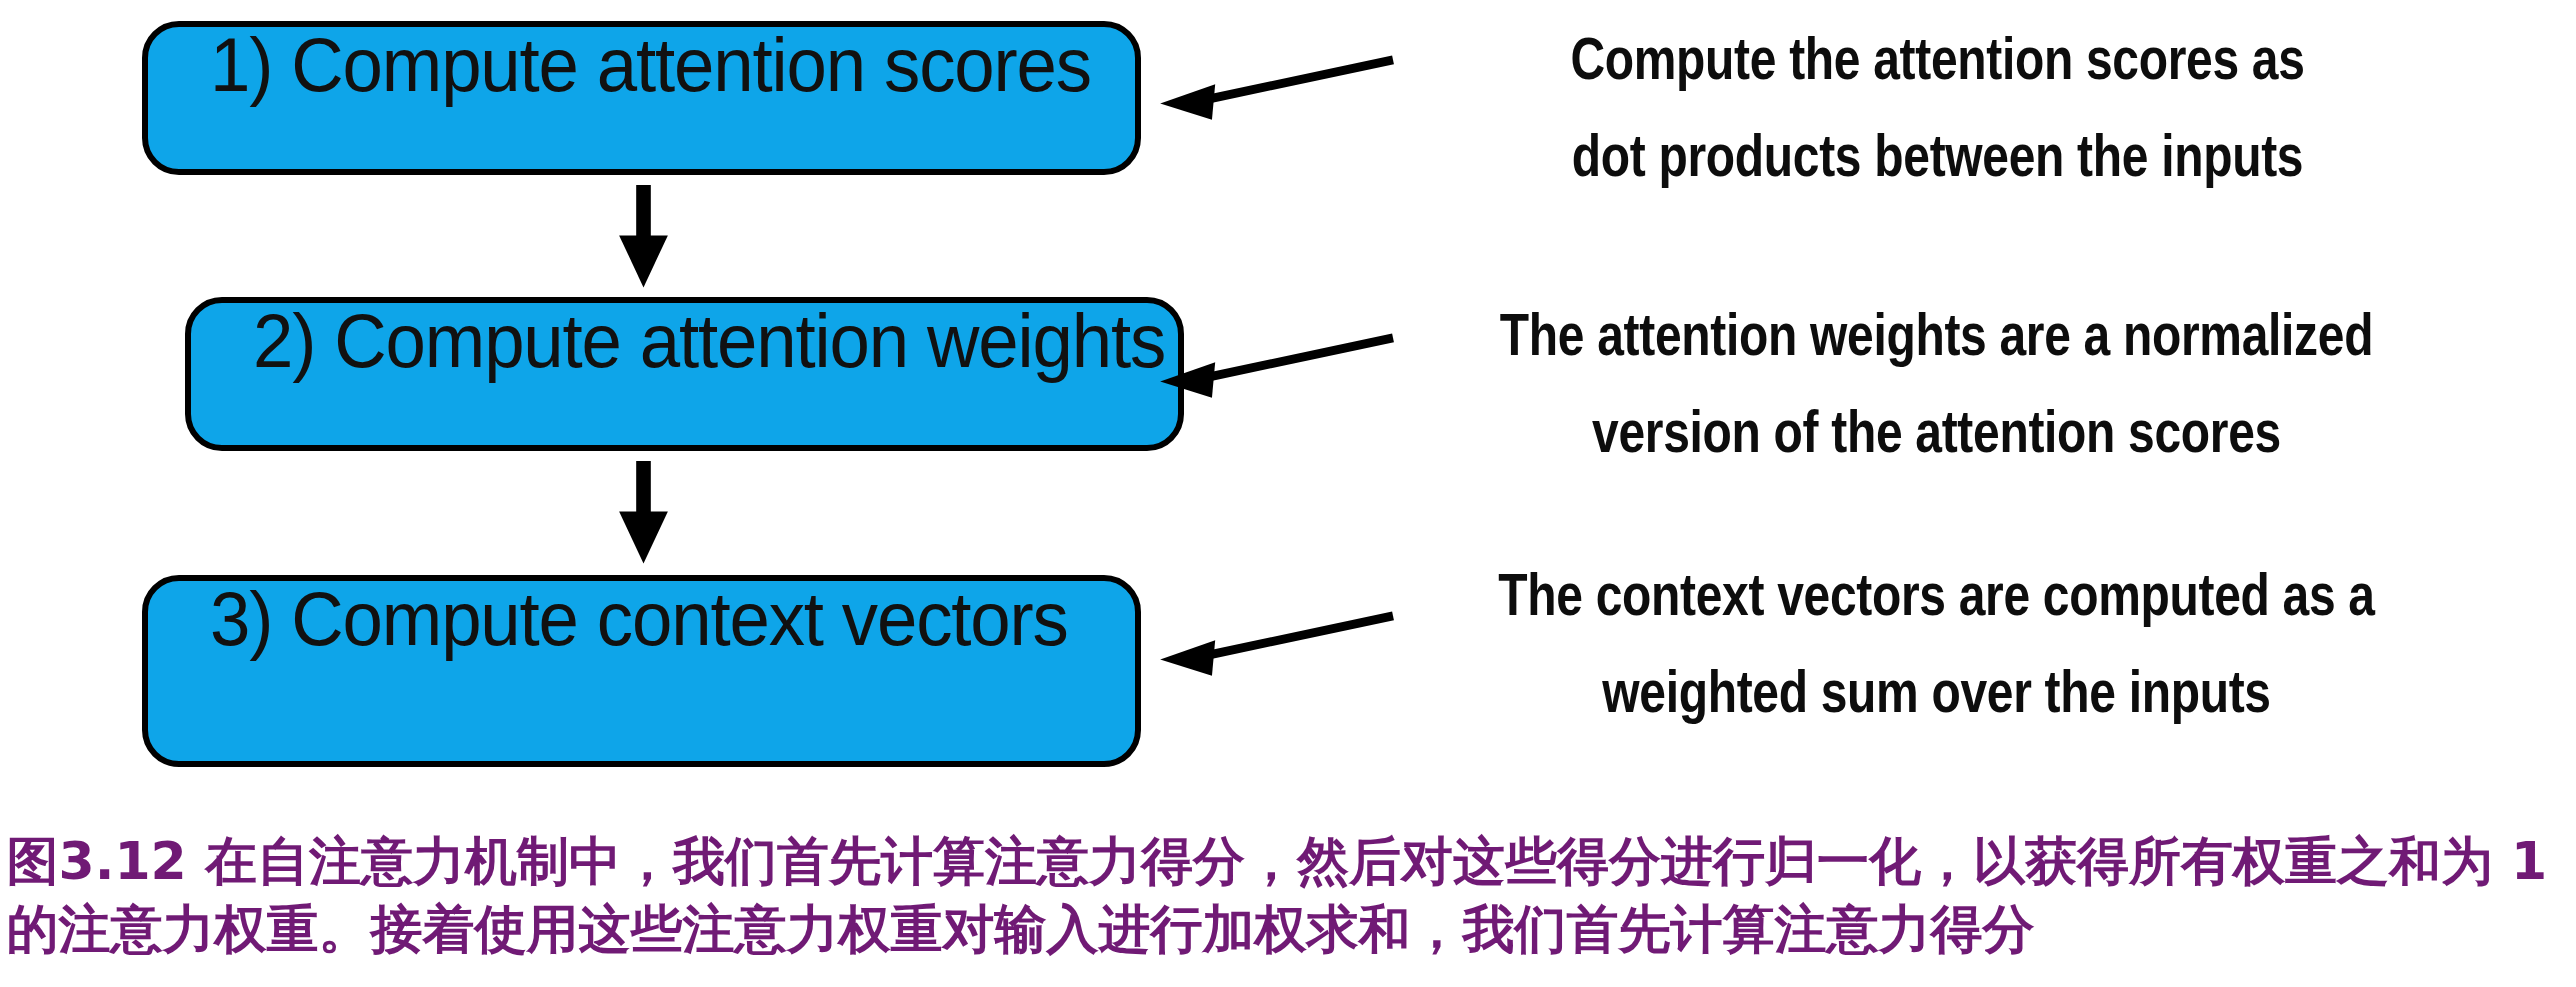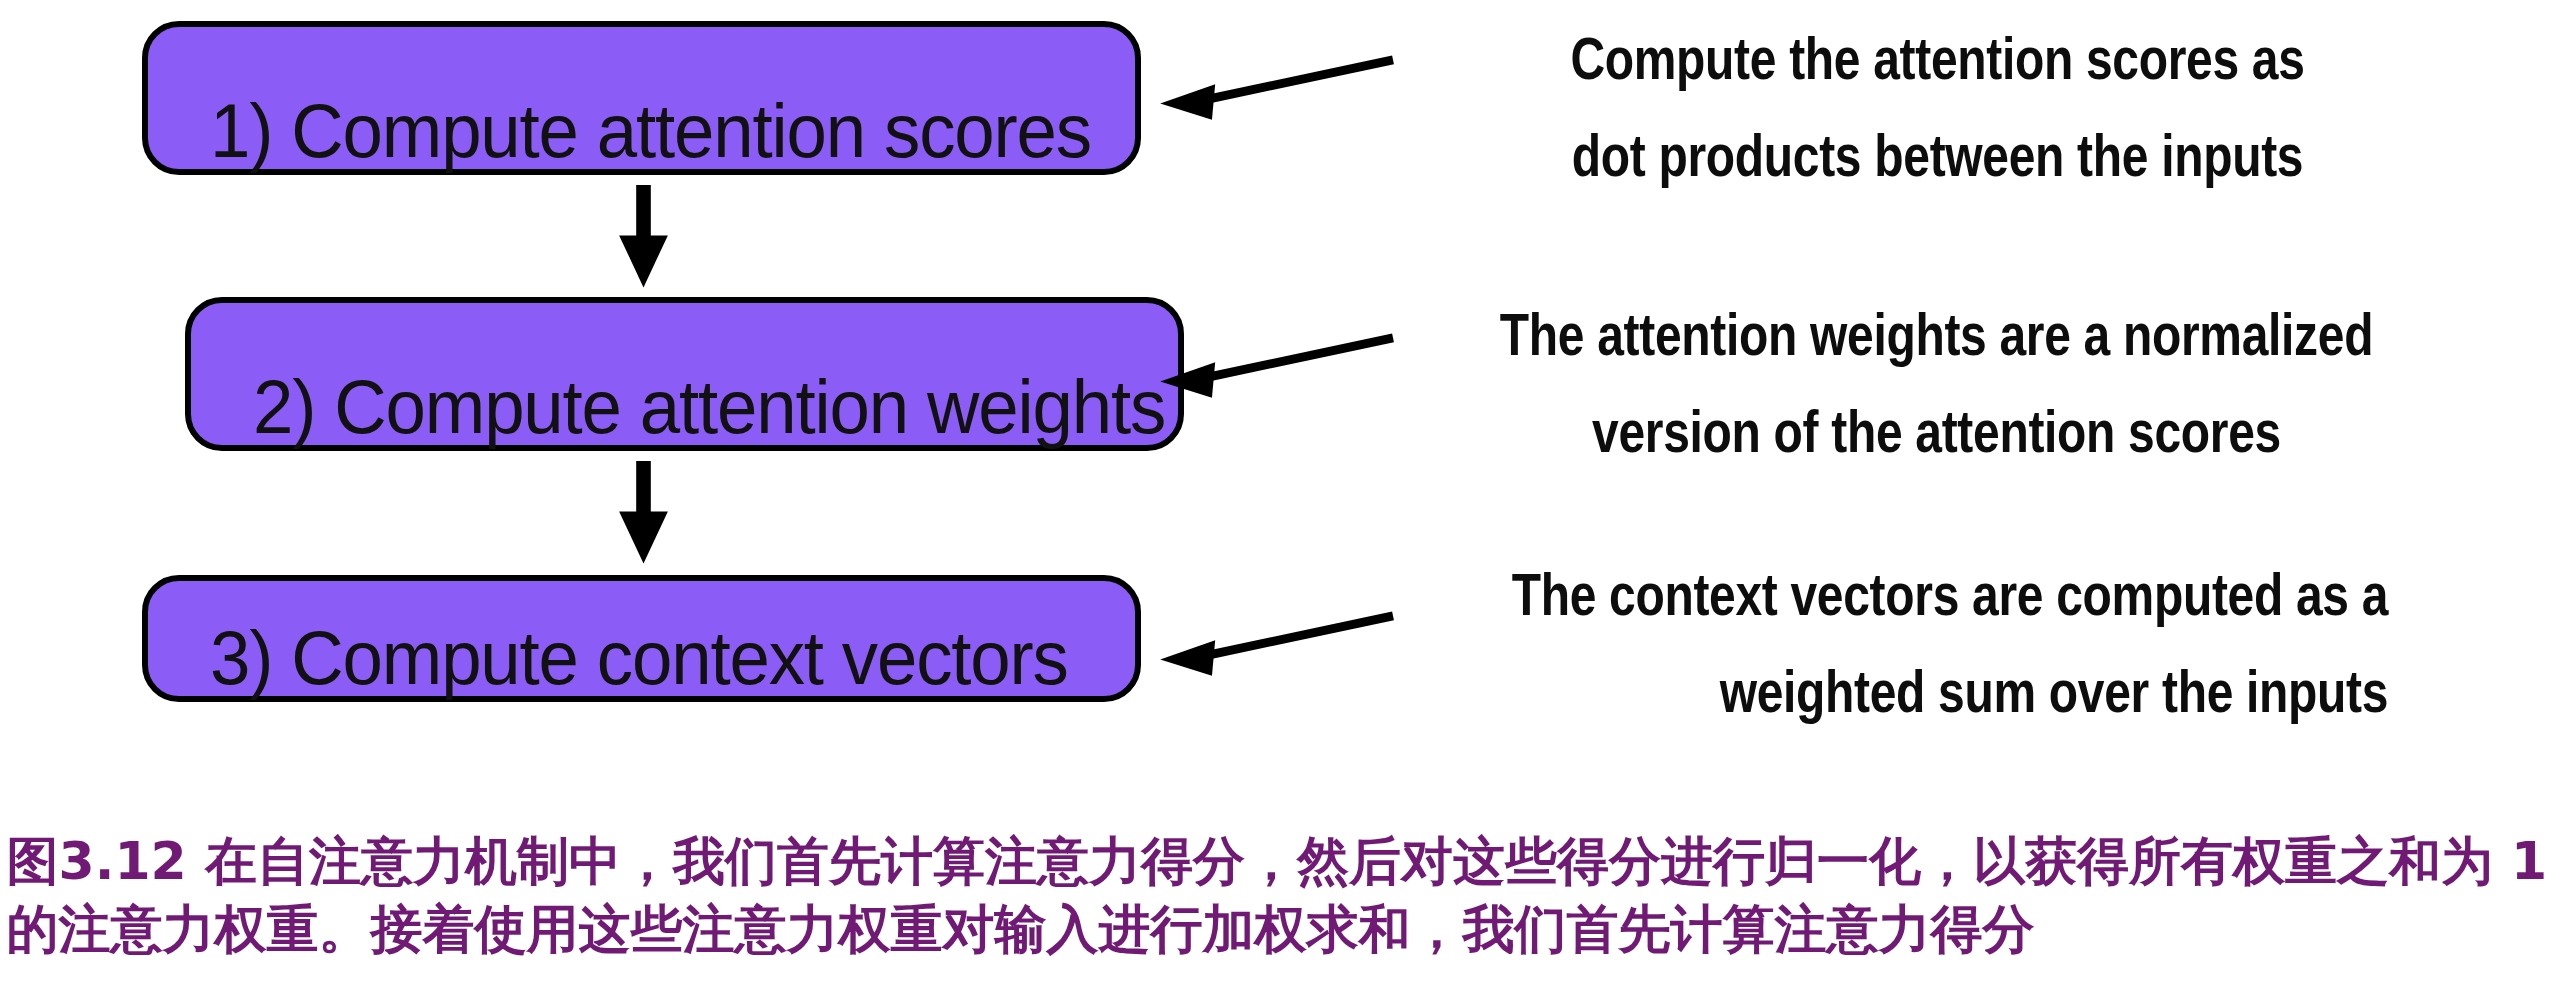--- a/index.html
+++ b/index.html
@@ -24,41 +24,41 @@
   }
 
   
   .flow-box {
     position: absolute;
     left: 142px;
     width: 999px;
     box-sizing: border-box;
     border: 6.5px solid #000000;
     border-radius: 37px;
-    background: #8b5cf6;
+    background: #0ea5e9;
     display: flex;
-    align-items: flex-end;
+    align-items: flex-start;
     justify-content: flex-start;
   }
   .flow-box-label {
     font-family: "Liberation Sans", "DejaVu Sans", sans-serif;
     font-size: 76px;
     font-weight: 400;
     line-height: 1;
     color: #111111;
     letter-spacing: -1.2px;
     padding-left: 65px;
     white-space: nowrap;
     transform: scaleX(0.955);
     transform-origin: left center;
   }
 
   #box-1 { top: 21px;  height: 154px; }
   #box-2 { top: 297px; height: 154px; margin-left: 43px; }
-  #box-3 { top: 575px; height: 127px; }
+  #box-3 { top: 575px; height: 192px; }
 
   
   .down-arrow {
     position: absolute;
     left: 615px;
     width: 57px;
   }
   #down-arrow-1 { top: 185px; height: 104px; }
   #down-arrow-2 { top: 461px; height: 104px; }
 
@@ -84,21 +84,21 @@
     letter-spacing: -0.4px;
   }
   .annotation .ann-line {
     display: block;
     transform: scaleX(0.80);
     transform-origin: center center;
     white-space: nowrap;
   }
   #annotation-1 { left: 1381px; top: 9.7px;  width: 1113px; }
   #annotation-2 { left: 1372px; top: 286px; width: 1129px; }
-  #annotation-3 { left: 1372px; top: 546px; width: 1129px; text-align: right; }
+  #annotation-3 { left: 1372px; top: 546px; width: 1129px; }
 
   
   #caption {
     position: absolute;
     left: 6.5px;
     top: 828px;
     width: 2566px;
     color: #16173f;
     font-family: "DejaVu Sans", "Liberation Sans", sans-serif;
     font-weight: bold;

